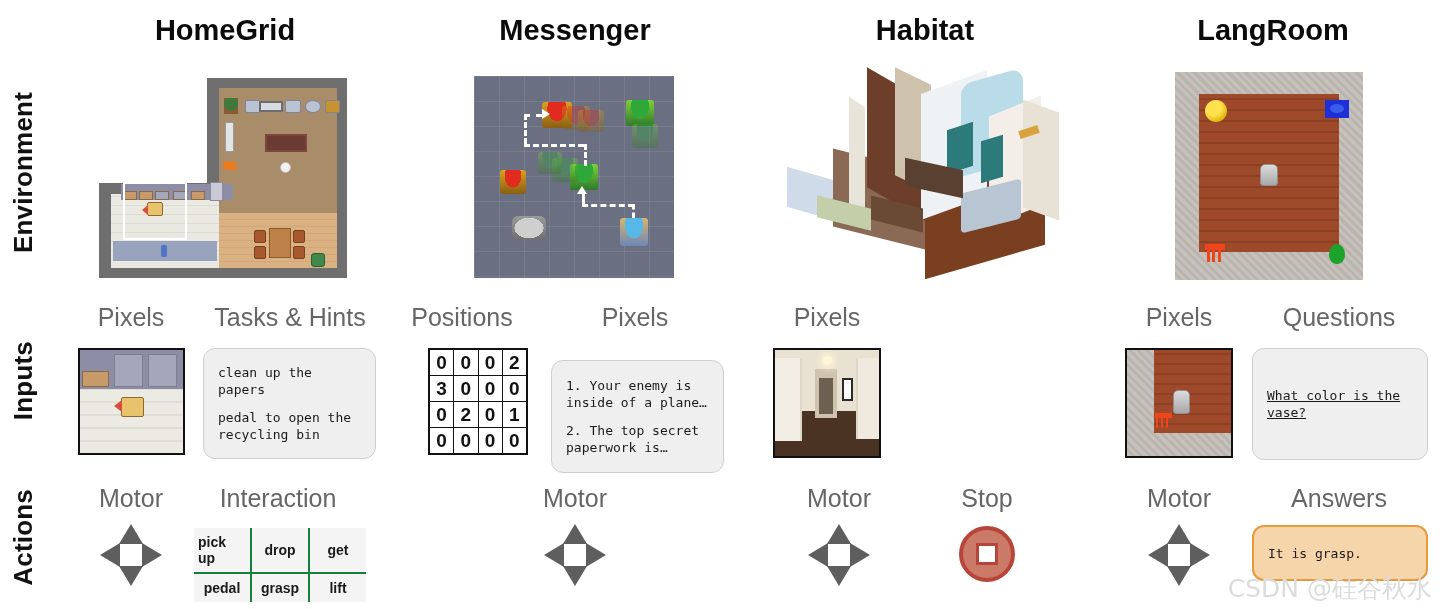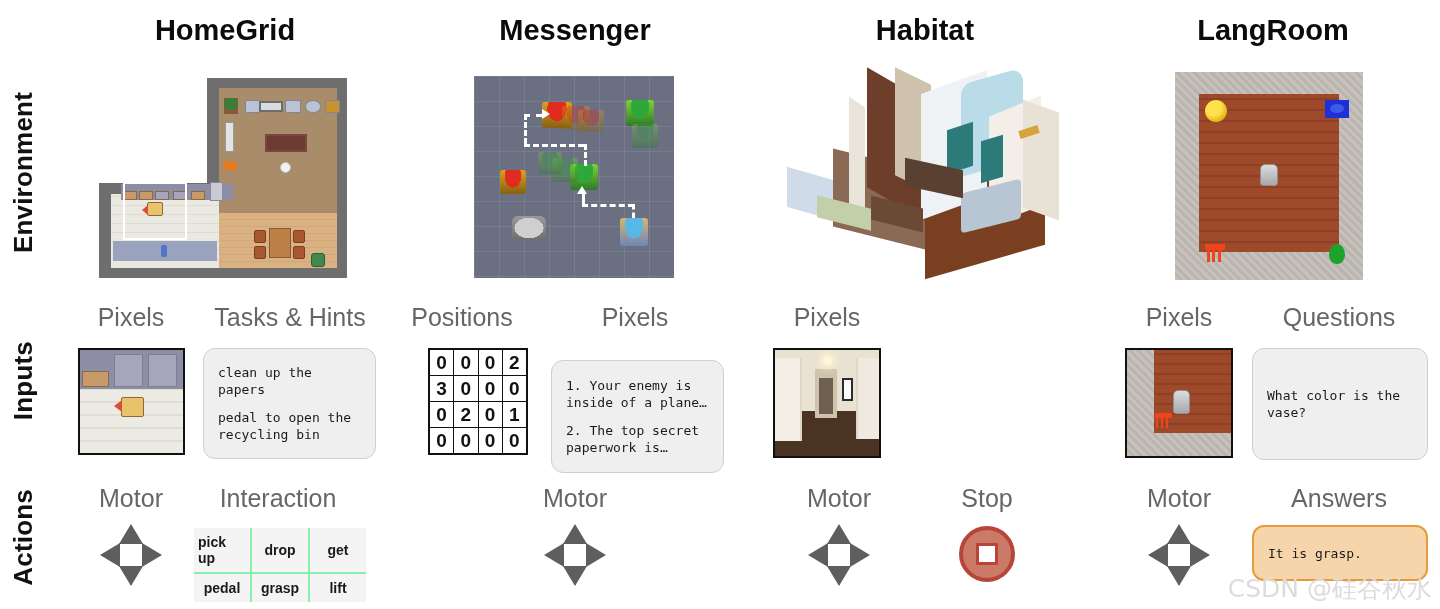--- a/index.html
+++ b/index.html
@@ -177,21 +177,21 @@
   
   .dpad{position:absolute;width:66px;height:66px;}
   .dpad i{position:absolute;width:0;height:0;display:block;}
   .dp-up{left:21px;top:2px;border-left:12px solid transparent;border-right:12px solid transparent;border-bottom:20px solid #5e5e5e;}
   .dp-dn{left:21px;bottom:2px;border-left:12px solid transparent;border-right:12px solid transparent;border-top:20px solid #5e5e5e;}
   .dp-lf{left:2px;top:21px;border-top:12px solid transparent;border-bottom:12px solid transparent;border-right:20px solid #5e5e5e;}
   .dp-rt{right:2px;top:21px;border-top:12px solid transparent;border-bottom:12px solid transparent;border-left:20px solid #5e5e5e;}
 
   
   .itable{position:absolute;display:grid;grid-template-columns:repeat(3,1fr);
-    background:#86efac;gap:2px;}
+    background:#15803d;gap:2px;}
   .itable div{
     background:#f4f4f4;display:flex;align-items:center;justify-content:center;
     font-size:14px;font-weight:bold;color:#1a1a1a;padding:6px 4px;
     font-family:"Liberation Sans",sans-serif;
   }
 
   
   .stopbtn{position:absolute;width:56px;height:56px;border-radius:50%;
     background:#cc7a68;border:4px solid #b8453a;box-sizing:border-box;
     display:flex;align-items:center;justify-content:center;}
@@ -382,21 +382,21 @@
   <div class="subhead" style="left:1119px;width:120px;top:303px;">Pixels</div>
   <div class="thumb" style="left:1125px;top:348px;width:108px;height:110px;">
     <div class="lt-floor"></div>
     <div class="lt-wall"></div>
     <div class="lt-bot"></div>
     <div class="lt-table"></div>
     <div class="lt-robot"></div>
   </div>
 
   <div class="subhead" style="left:1253px;width:172px;top:303px;">Questions</div>
-  <div class="bubble" style="left:1252px;top:348px;width:176px;height:112px;">
+  <div class="bubble" style="left:1252px;top:348px;width:176px;height:112px;text-decoration:underline;">
     <p>What color is the vase?</p>
   </div>
 
   <div class="subhead" style="left:71px;width:120px;top:484px;">Motor</div>
   <div class="dpad" style="left:98px;top:522px;">
     <i class="dp-up"></i>
     <i class="dp-dn"></i>
     <i class="dp-lf"></i>
     <i class="dp-rt"></i>
   </div>

